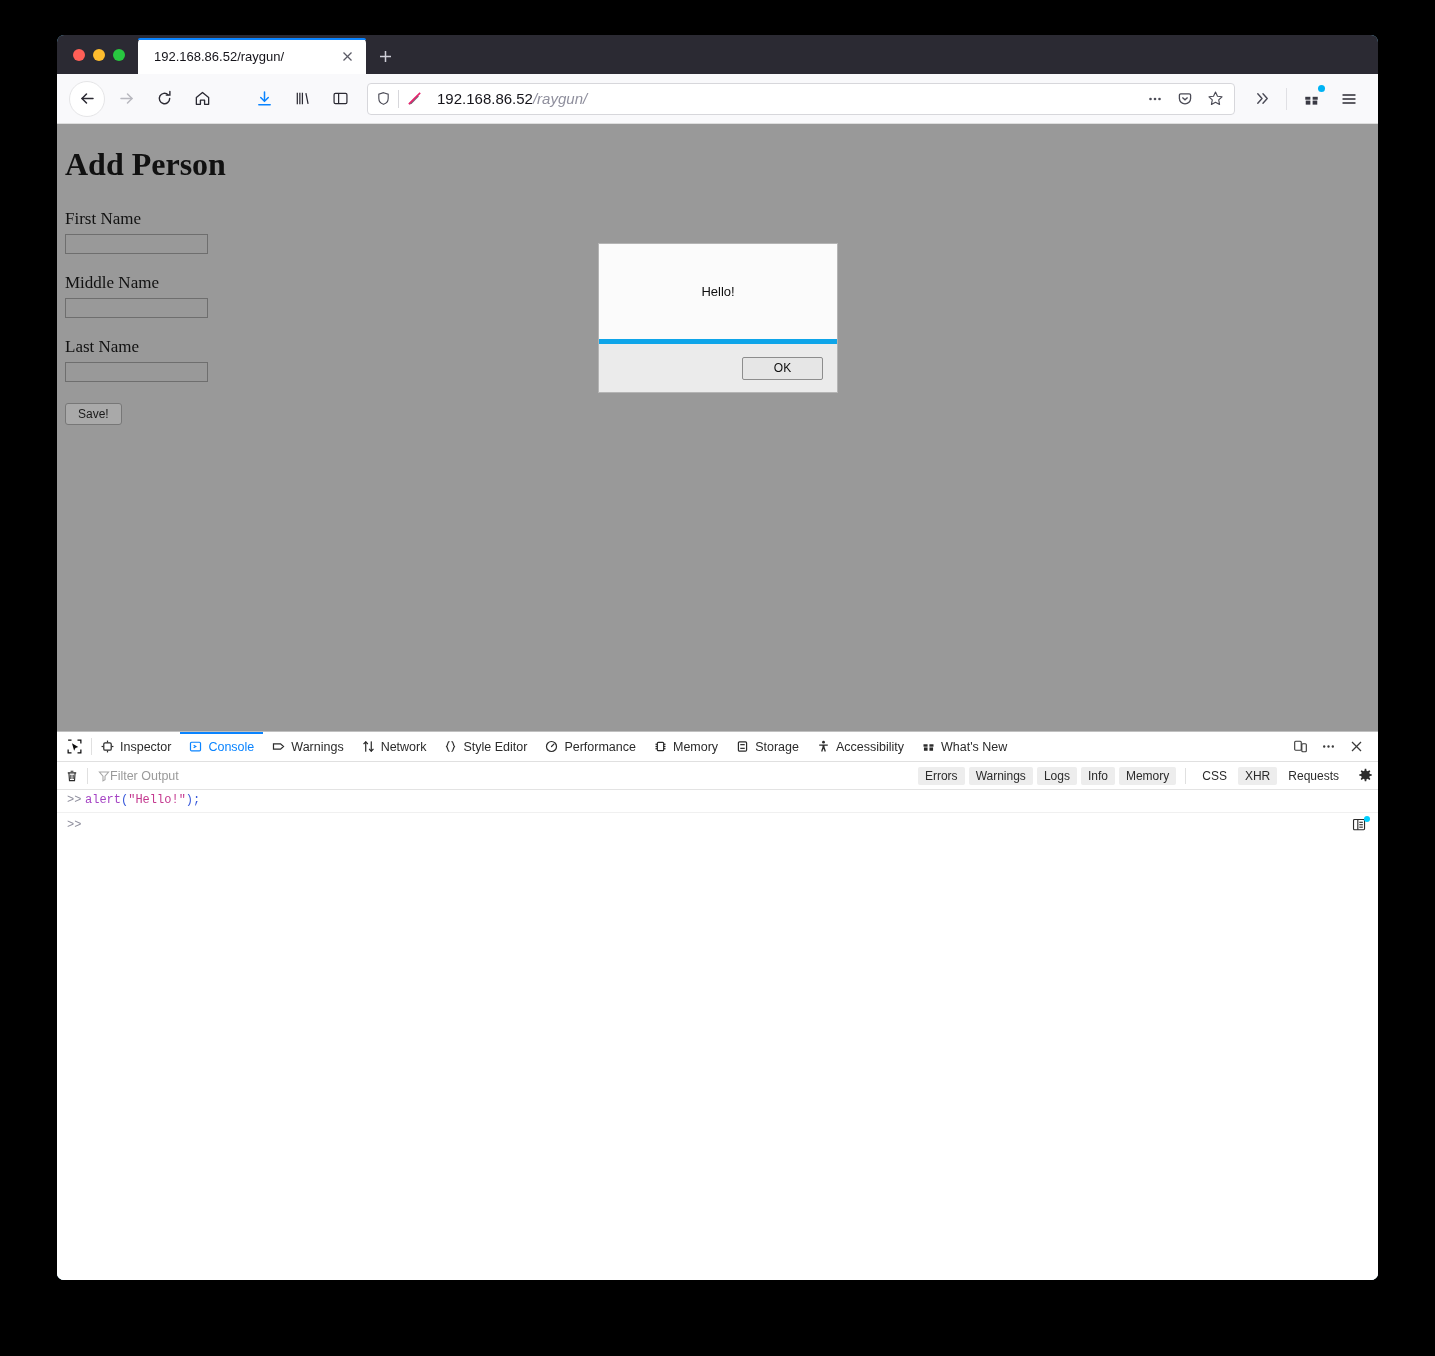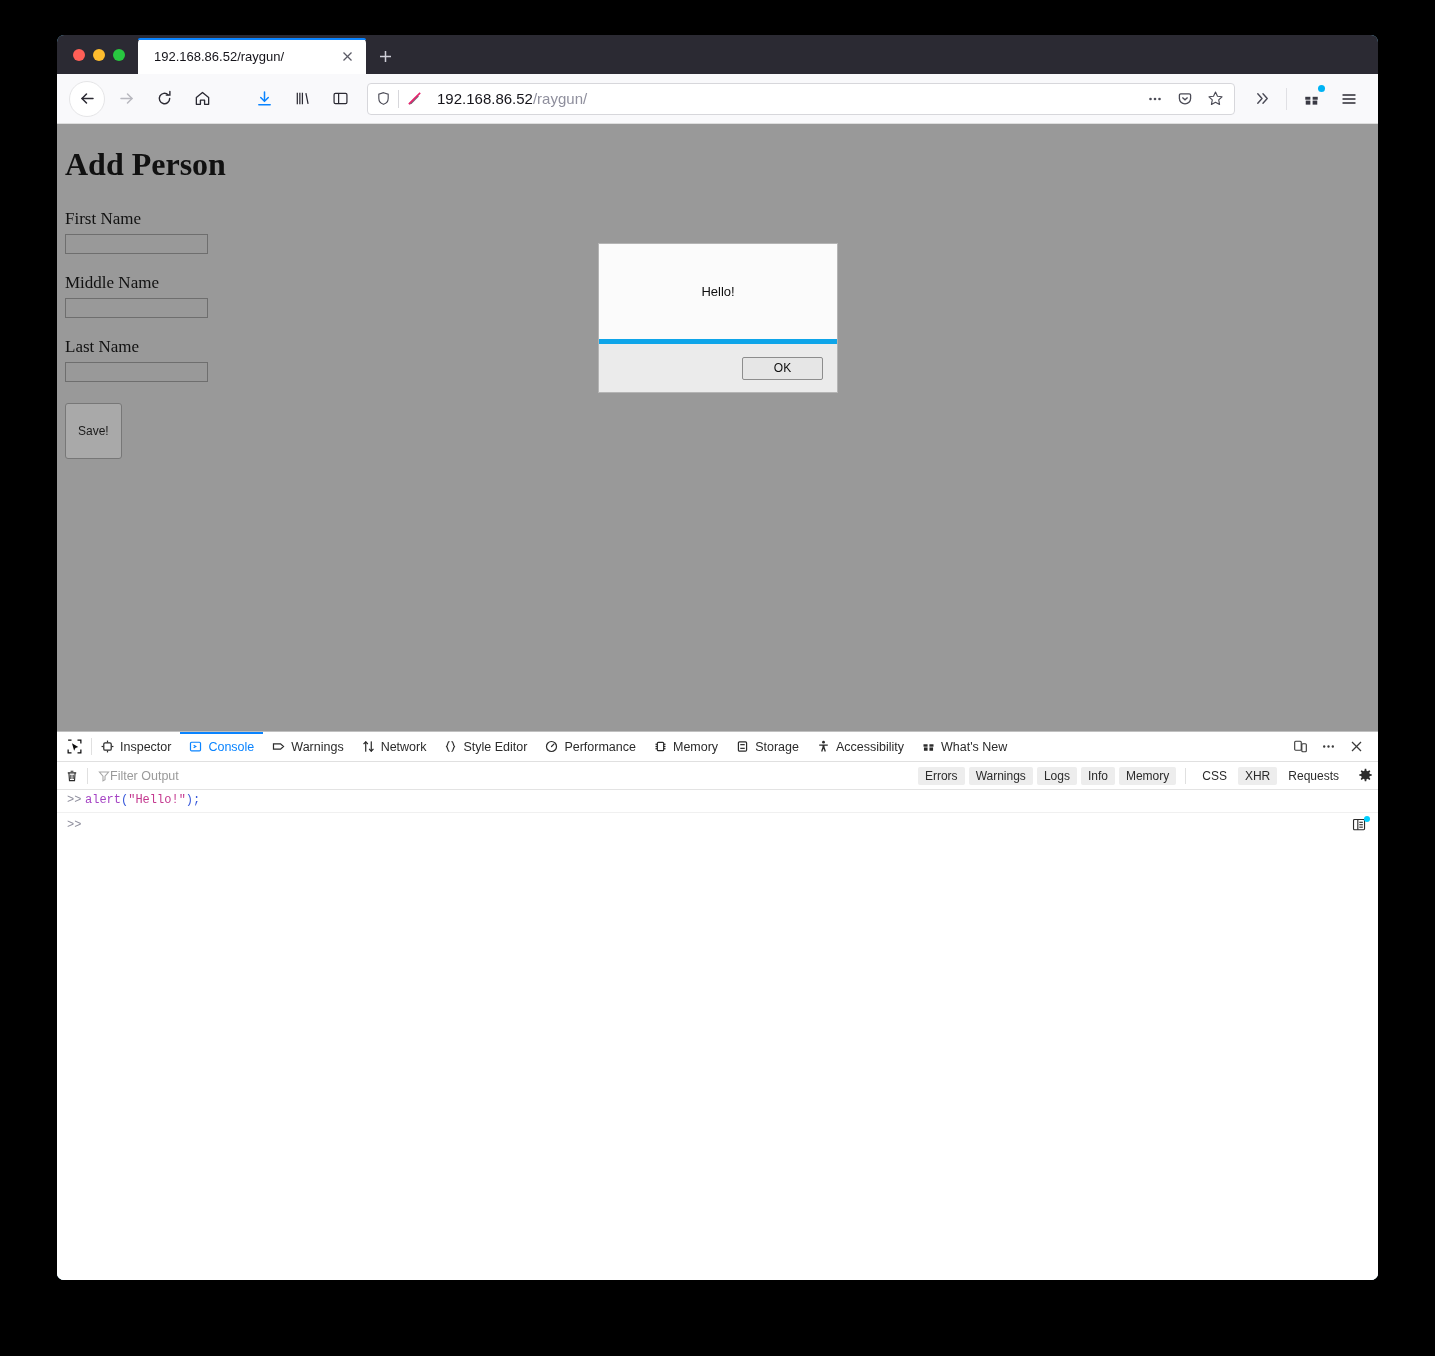--- a/index.html
+++ b/index.html
@@ -141,21 +141,21 @@
   }
   .url-text {
     flex: 1;
     font-size: 15px;
     color: #15141a;
     padding-left: 8px;
     white-space: nowrap;
     overflow: hidden;
   }
   .url-text .url-host { color: #15141a; }
-  .url-text .url-path { color: #8f8f9d; }
+  .url-text .url-path { color: #8f8f9d; font-style: italic; }
   .url-right {
     display: flex; align-items: center; flex: 0 0 auto;
   }
   .url-right .nav-btn { width: 28px; height: 28px; margin: 0 1px; }
   .toolbar-sep { width: 1px; height: 22px; background: #e0e0e4; margin: 0 5px; }
   .badge-dot {
     position: absolute;
     top: 3px; right: 3px;
     width: 7px; height: 7px;
     border-radius: 50%;
@@ -195,21 +195,21 @@
     margin-bottom: 19px;
     box-sizing: border-box;
   }
   .save-button {
     font-family: "Liberation Sans", sans-serif;
     font-size: 12px;
     color: #1a1a1a;
     background: #a9a9a9;
     border: 1px solid #777777;
     border-radius: 3px;
-    padding: 20px 12px;
+    padding: 3px 12px;
     margin-top: 2px;
   }
 
   
   .alert-dialog {
     position: absolute;
     left: 541px;
     top: 119px;
     width: 240px;
     height: 150px;

